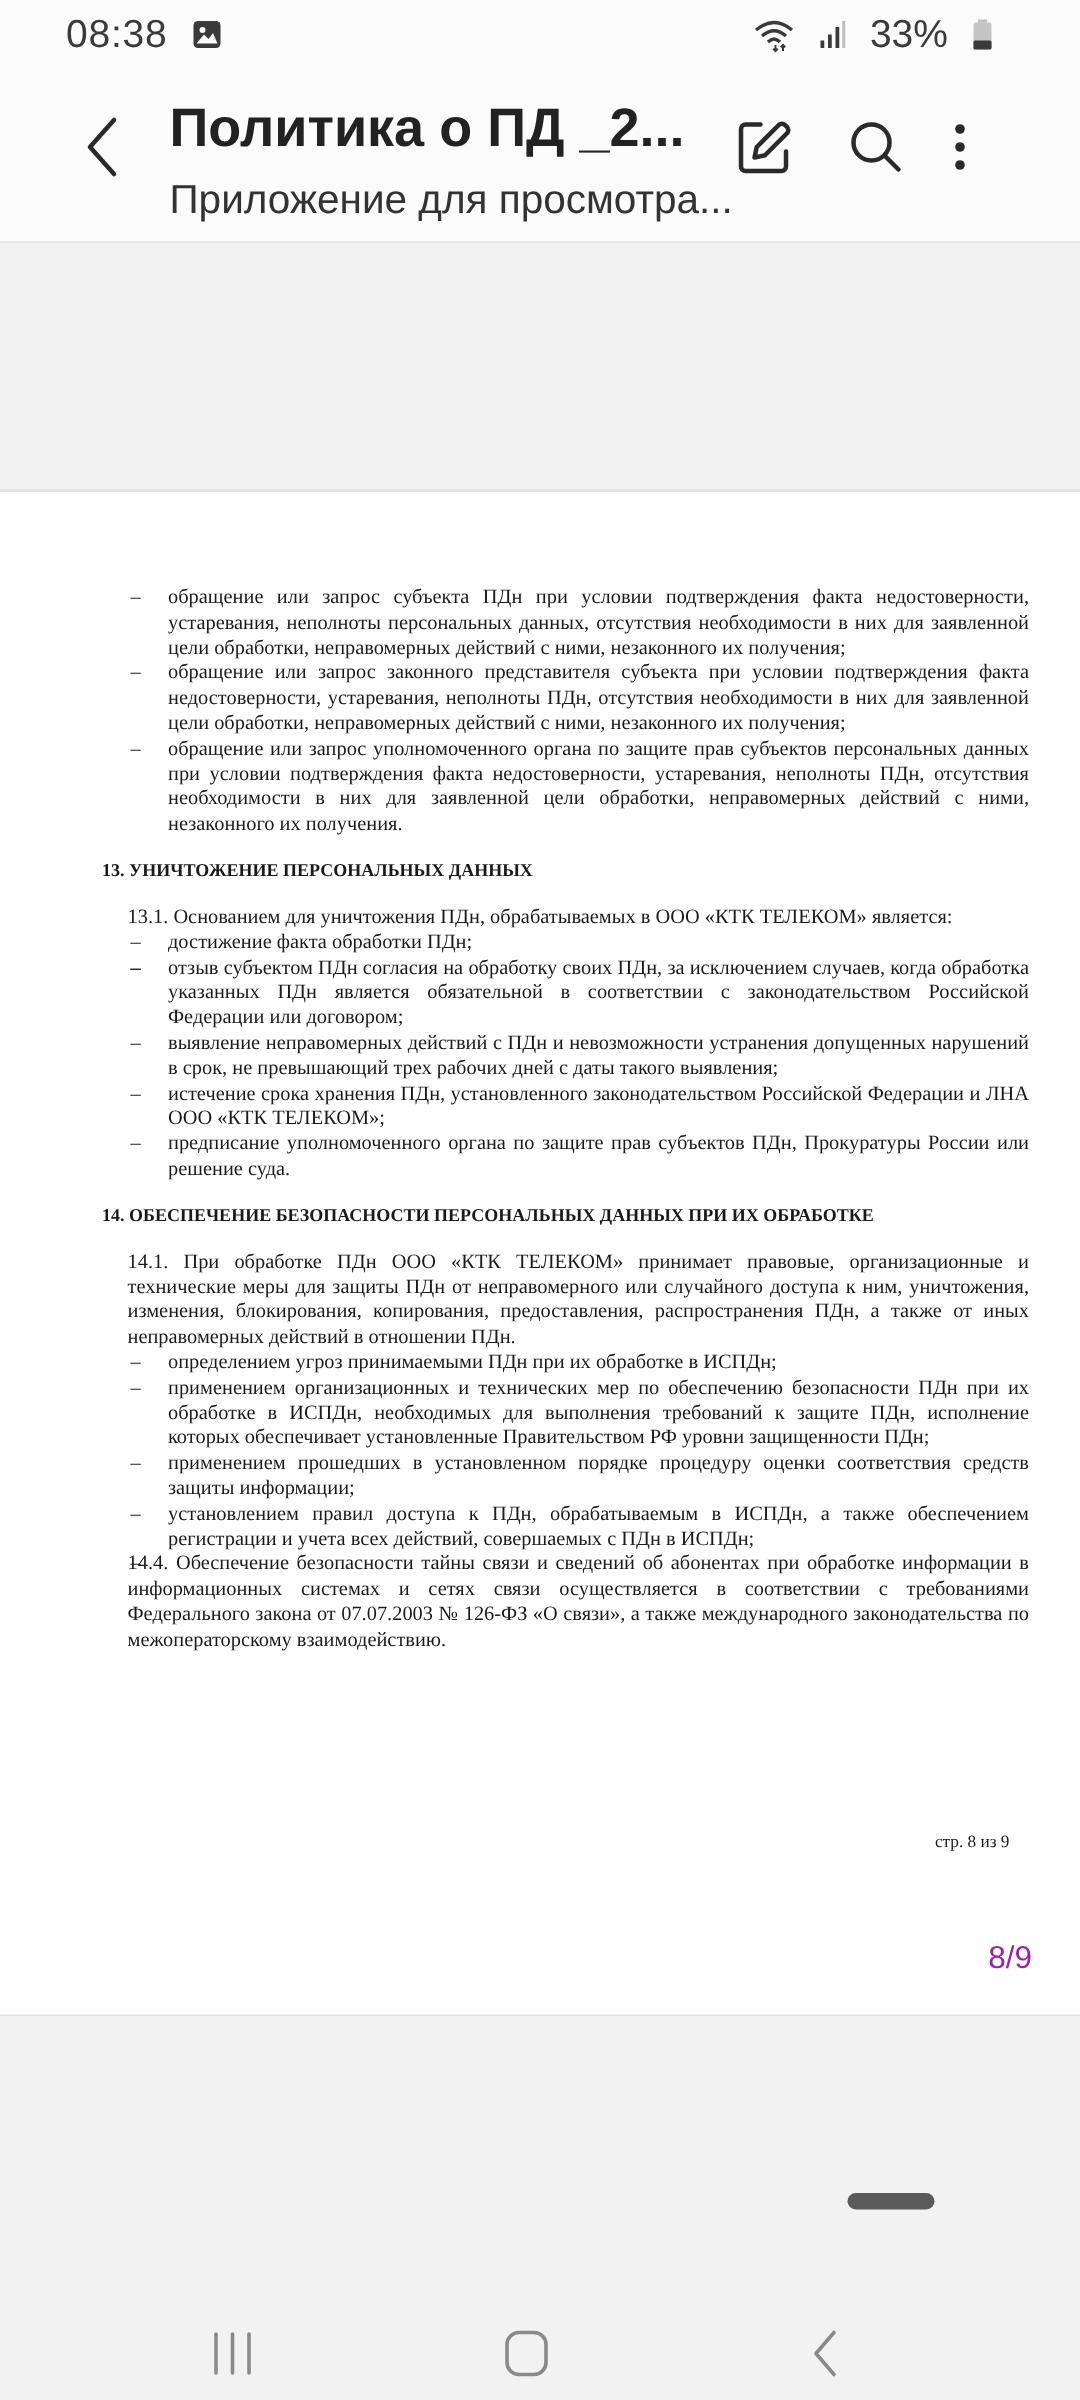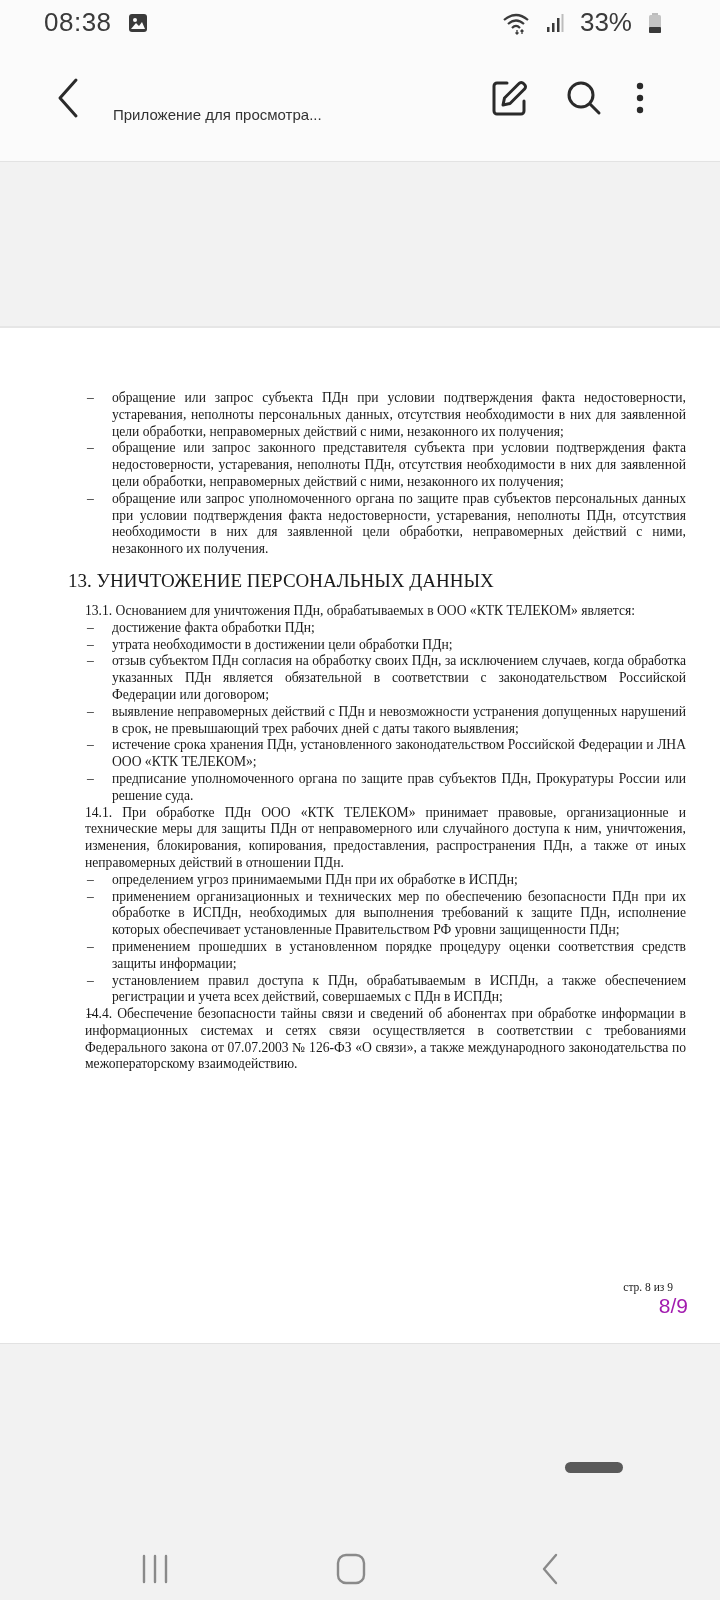--- a/index.html
+++ b/index.html
@@ -8,36 +8,36 @@
 
   .status-bar { position: absolute; top: 0; left: 0; width: 720px; height: 46px; background: #fbfbfb; }
   .status-time { position: absolute; left: 44px; top: 7px; font-size: 26px; color: #3a3a3a; letter-spacing: 0.5px; }
   .status-img { position: absolute; left: 128px; top: 13px; width: 20px; height: 20px; }
   .status-right { position: absolute; right: 58px; top: 7px; display: flex; align-items: center; gap: 16px; }
   .status-pct { font-size: 26px; color: #3a3a3a; }
 
   .app-bar { position: absolute; top: 46px; left: 0; width: 720px; height: 116px; background: #fbfbfb; border-bottom: 1px solid #e3e3e3; }
   .back-btn { position: absolute; left: 50px; top: 28px; width: 40px; height: 48px; cursor: pointer; }
   .title { position: absolute; left: 113px; top: 18px; font-size: 36px; font-weight: bold; color: #222; white-space: nowrap; }
-  .subtitle { position: absolute; left: 113px; top: 60px; font-size: 15px; color: #333; white-space: nowrap; }
+  .subtitle { position: absolute; left: 113px; top: 72px; font-size: 27px; color: #333; white-space: nowrap; }
   .icon-btn { position: absolute; top: 30px; width: 44px; height: 44px; cursor: pointer; }
   .edit-btn { left: 488px; }
   .search-btn { left: 562px; }
   .more-btn { left: 630px; }
 
   .gray-top { position: absolute; top: 162px; left: 0; width: 720px; height: 166px; background: #f2f2f2; border-bottom: 2px solid #e6e6e6; }
 
   .page { position: absolute; top: 328px; left: 0; width: 720px; height: 1016px; background: #ffffff; border-bottom: 1px solid #e2e2e2; }
   .doc { position: absolute; left: 68px; top: 62px; width: 618px; font-family: "Liberation Serif", serif; font-size: 13.6px; line-height: 16.8px; color: #1a1a1a; }
   .doc p { text-align: justify; }
   .li { position: relative; padding-left: 44px; text-align: justify; }
   .li .dash { position: absolute; left: 19px; top: 0; }
   .para { padding-left: 17px; text-align: justify; }
-  .h { font-weight: normal; font-size: 19px; margin-top: 14px; margin-bottom: 14px; line-height: 17px; }
-  .page-footer { position: absolute; right: 47px; top: 953px; font-family: "Liberation Serif", serif; font-size: 11.5px; color: #1a1a1a; margin-left: 32px; }
+  .h { font-weight: bold; font-size: 12px; margin-top: 14px; margin-bottom: 14px; line-height: 17px; }
+  .page-footer { position: absolute; right: 47px; top: 894px; font-family: "Liberation Serif", serif; font-size: 11.5px; color: #1a1a1a; margin-left: 32px; }
   .page-counter { position: absolute; right: 32px; top: 966px; font-size: 21px; color: #a21caf; }
 
   .scroll-handle { position: absolute; left: 565px; top: 1462px; width: 58px; height: 11px; border-radius: 6px; background: #5a5a5a; cursor: grab; }
 
   .nav-bar { position: absolute; top: 1530px; left: 0; width: 720px; height: 70px; }
   .nav-btn { position: absolute; top: 20px; width: 50px; height: 40px; cursor: pointer; }
   .nav-recents { left: 130px; }
   .nav-home { left: 332px; }
   .nav-back { left: 536px; }
 </style>
@@ -73,20 +73,21 @@
     </svg>
   </div>
 </div>
 
 <div class="app-bar">
   <div class="back-btn">
     <svg width="40" height="48" viewBox="0 0 40 48">
       <path d="M26 6 L10 24 L26 42" stroke="#2a2a2a" stroke-width="3" fill="none" stroke-linecap="round" stroke-linejoin="round"></path>
     </svg>
   </div>
+  <div class="title">Политика о ПД _2...</div>
   <div class="subtitle">Приложение для просмотра...</div>
   <div class="icon-btn edit-btn">
     <svg width="44" height="44" viewBox="0 0 44 44">
       <path d="M19 7 H9 a3 3 0 0 0 -3 3 V35 a3 3 0 0 0 3 3 H33 a3 3 0 0 0 3 -3 V25" stroke="#2a2a2a" stroke-width="3" fill="none" stroke-linecap="round"></path>
       <path d="M15 29 L16.5 22 L31 7.5 a3 3 0 0 1 4.5 0 l1 1 a3 3 0 0 1 0 4.5 L22 27.5 Z" stroke="#2a2a2a" stroke-width="3" fill="none" stroke-linejoin="round"></path>
     </svg>
   </div>
   <div class="icon-btn search-btn">
     <svg width="44" height="44" viewBox="0 0 44 44">
       <circle cx="19" cy="19" r="12" stroke="#2a2a2a" stroke-width="3" fill="none"></circle>
@@ -106,26 +107,27 @@
 
 <div class="page">
   <div class="doc">
     <div class="li"><span class="dash">–</span><span>обращение или запрос субъекта ПДн при условии подтверждения факта недостоверности, устаревания, неполноты персональных данных, отсутствия необходимости в них для заявленной цели обработки, неправомерных действий с ними, незаконного их получения;</span></div>
     <div class="li"><span class="dash">–</span><span>обращение или запрос законного представителя субъекта при условии подтверждения факта недостоверности, устаревания, неполноты ПДн, отсутствия необходимости в них для заявленной цели обработки, неправомерных действий с ними, незаконного их получения;</span></div>
     <div class="li"><span class="dash">–</span><span>обращение или запрос уполномоченного органа по защите прав субъектов персональных данных при условии подтверждения факта недостоверности, устаревания, неполноты ПДн, отсутствия необходимости в них для заявленной цели обработки, неправомерных действий с ними, незаконного их получения.</span></div>
 
     <div class="h">13. УНИЧТОЖЕНИЕ ПЕРСОНАЛЬНЫХ ДАННЫХ</div>
     <p class="para">13.1. Основанием для уничтожения ПДн, обрабатываемых в ООО «КТК ТЕЛЕКОМ» является:</p>
     <div class="li"><span class="dash">–</span><span>достижение факта обработки ПДн;</span></div>
-    <div class="li"><span class="dash">–</span><span>утрата необходимости в достижении цели обработки ПДн;</span></div>
+    <div class="li"><span class="dash">–</span></div>
     <div class="li"><span class="dash">–</span><span>отзыв субъектом ПДн согласия на обработку своих ПДн, за исключением случаев, когда обработка указанных ПДн является обязательной в соответствии с законодательством Российской Федерации или договором;</span></div>
     <div class="li"><span class="dash">–</span><span>выявление неправомерных действий с ПДн и невозможности устранения допущенных нарушений в срок, не превышающий трех рабочих дней с даты такого выявления;</span></div>
     <div class="li"><span class="dash">–</span><span>истечение срока хранения ПДн, установленного законодательством Российской Федерации и ЛНА ООО «КТК ТЕЛЕКОМ»;</span></div>
     <div class="li"><span class="dash">–</span><span>предписание уполномоченного органа по защите прав субъектов ПДн, Прокуратуры России или решение суда.</span></div>
 
+    <div class="h" style="width: 540px;">14. ОБЕСПЕЧЕНИЕ БЕЗОПАСНОСТИ ПЕРСОНАЛЬНЫХ ДАННЫХ ПРИ ИХ ОБРАБОТКЕ</div>
     <p class="para">14.1. При обработке ПДн ООО «КТК ТЕЛЕКОМ» принимает правовые, организационные и технические меры для защиты ПДн от неправомерного или случайного доступа к ним, уничтожения, изменения, блокирования, копирования, предоставления, распространения ПДн, а также от иных неправомерных действий в отношении ПДн.</p>
     <div class="li"><span class="dash">–</span><span>определением угроз принимаемыми ПДн при их обработке в ИСПДн;</span></div>
     <div class="li"><span class="dash">–</span><span>применением организационных и технических мер по обеспечению безопасности ПДн при их обработке в ИСПДн, необходимых для выполнения требований к защите ПДн, исполнение которых обеспечивает установленные Правительством РФ уровни защищенности ПДн;</span></div>
     <div class="li"><span class="dash">–</span><span>применением прошедших в установленном порядке процедуру оценки соответствия средств защиты информации;</span></div>
     <div class="li"><span class="dash">–</span><span>установлением правил доступа к ПДн, обрабатываемым в ИСПДн, а также обеспечением регистрации и учета всех действий, совершаемых с ПДн в ИСПДн;</span></div>
     <div class="li"><span class="dash">–</span></div>
     <p class="para">14.4. Обеспечение безопасности тайны связи и сведений об абонентах при обработке информации в информационных системах и сетях связи осуществляется в соответствии с требованиями Федерального закона от 07.07.2003 № 126-ФЗ «О связи», а также международного законодательства по межоператорскому взаимодействию.</p>
   </div>
   <div class="page-footer">стр. 8 из 9</div>
   <div class="page-counter">8/9</div>

